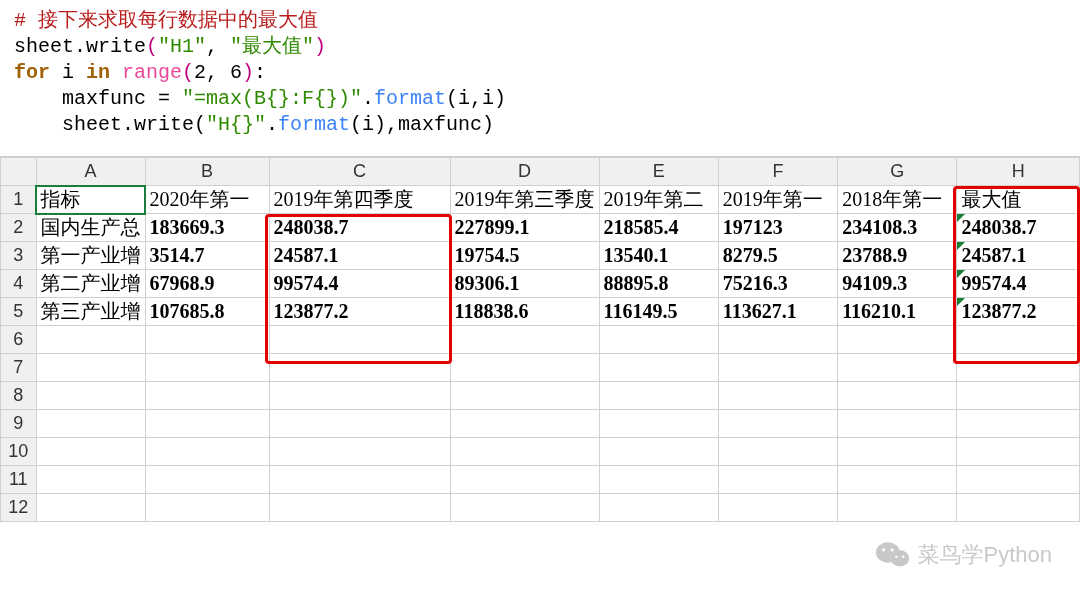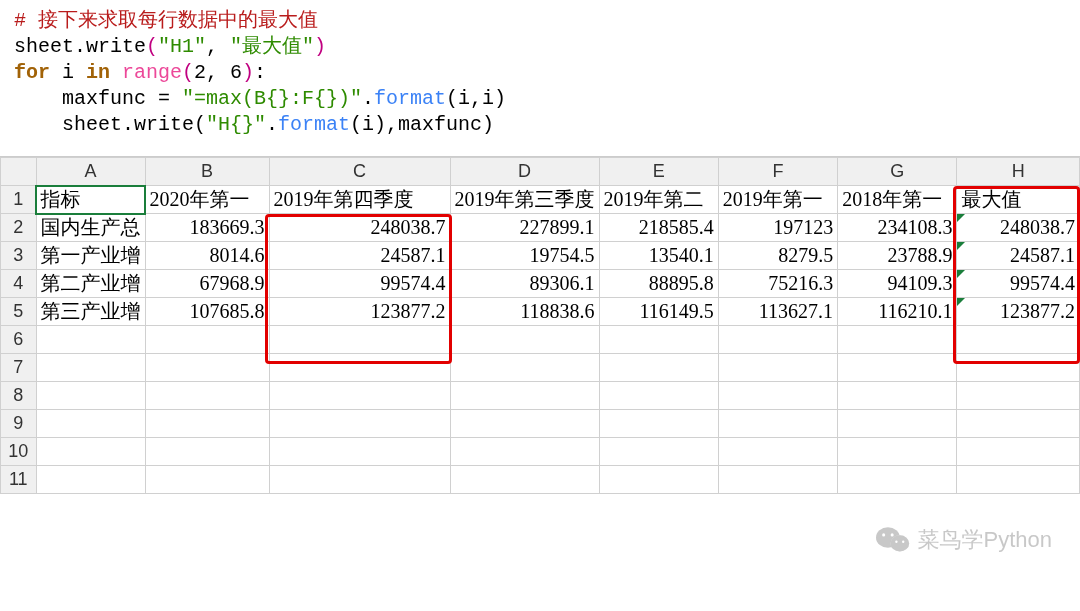--- a/index.html
+++ b/index.html
@@ -59,21 +59,21 @@
     font-size: 18px;
   }
   .sheet .rowhdr {
     background: #f0f0f0;
     text-align: center;
     color: #333;
     font-family: "Segoe UI", sans-serif;
     font-size: 18px;
     width: 36px;
   }
-  .sheet td.num { text-align: right; font-family: "SimSun", serif; }
+  .sheet td.num { text-align: left; font-family: "SimSun", serif; font-weight: bold; }
   .sheet td.text { text-align: left; }
 
   
   .col-corner { width: 36px; }
   .colA { width: 105px; }
   .colB { width: 125px; }
   .colC { width: 183px; }
   .colD { width: 144px; }
   .colE { width: 120px; }
   .colF { width: 120px; }
@@ -104,21 +104,21 @@
     position: absolute;
     top: 0; left: 0;
     border-top: 8px solid #1a7e3b;
     border-right: 8px solid transparent;
   }
 
   
   .watermark {
     position: absolute;
     right: 28px;
-    bottom: 56px;
+    bottom: 41px;
     display: flex;
     align-items: center;
     gap: 8px;
     opacity: 0.55;
     color: #9c9c9c;
     font-family: "Microsoft YaHei", sans-serif;
     font-size: 22px;
     pointer-events: none;
   }
   .watermark svg { width: 34px; height: 30px; }
@@ -175,21 +175,21 @@
       <td class="num">248038.7</td>
       <td class="num">227899.1</td>
       <td class="num">218585.4</td>
       <td class="num">197123</td>
       <td class="num">234108.3</td>
       <td class="num tri">248038.7</td>
     </tr>
     <tr>
       <td class="rowhdr">3</td>
       <td class="text">第一产业增</td>
-      <td class="num">8014.6</td>
+      <td class="num">3514.7</td>
       <td class="num">24587.1</td>
       <td class="num">19754.5</td>
       <td class="num">13540.1</td>
       <td class="num">8279.5</td>
       <td class="num">23788.9</td>
       <td class="num tri">24587.1</td>
     </tr>
     <tr>
       <td class="rowhdr">4</td>
       <td class="text">第二产业增</td>
@@ -262,20 +262,31 @@
           <td></td>
           <td></td>
           <td></td>
           <td></td>
           <td></td>
           <td></td>
           <td></td>
     </tr>
     <tr>
       <td class="rowhdr">11</td>
+      <td></td>
+          <td></td>
+          <td></td>
+          <td></td>
+          <td></td>
+          <td></td>
+          <td></td>
+          <td></td>
+    </tr>
+    <tr>
+      <td class="rowhdr">12</td>
       <td></td>
           <td></td>
           <td></td>
           <td></td>
           <td></td>
           <td></td>
           <td></td>
           <td></td>
     </tr>
   </tbody>

